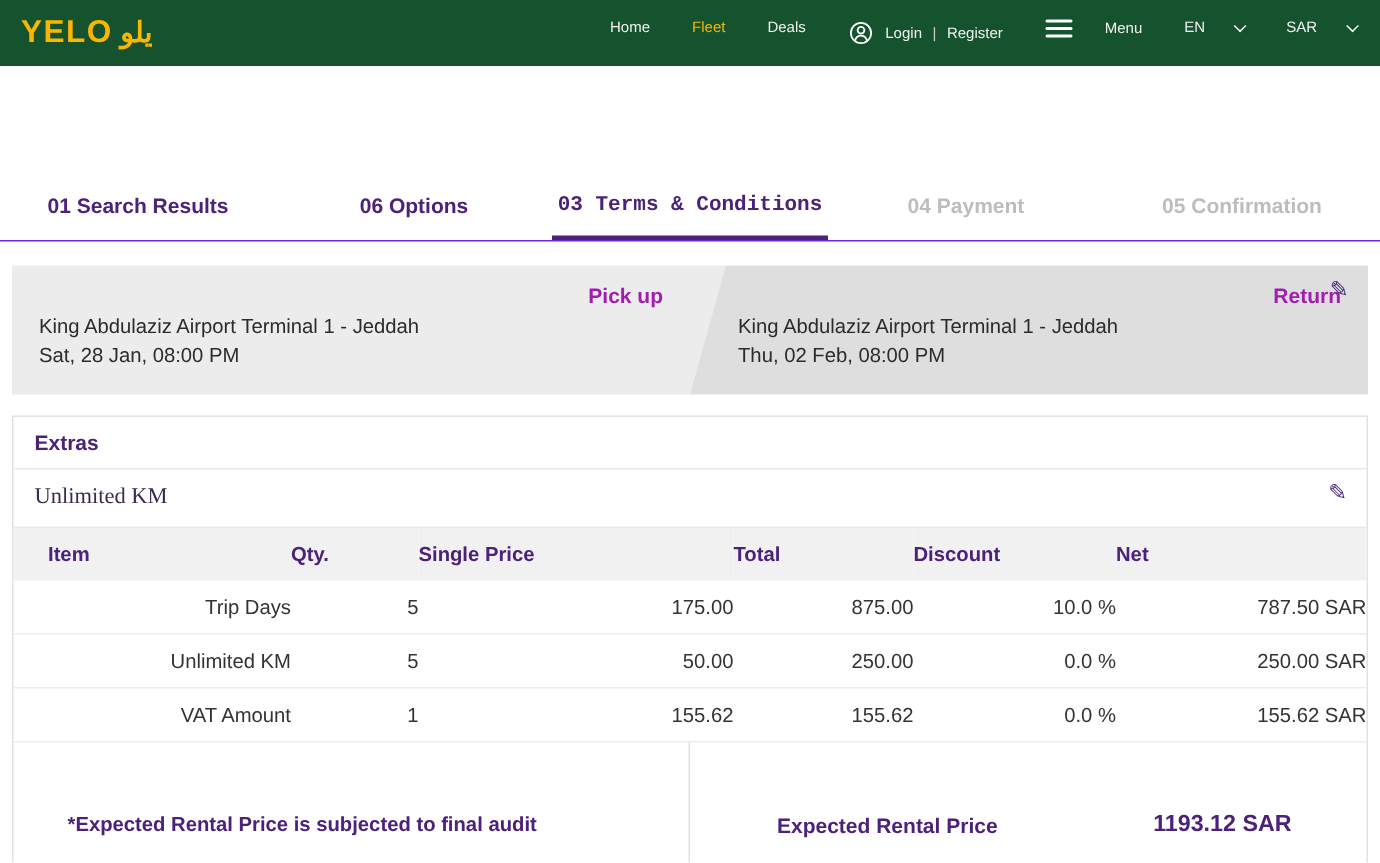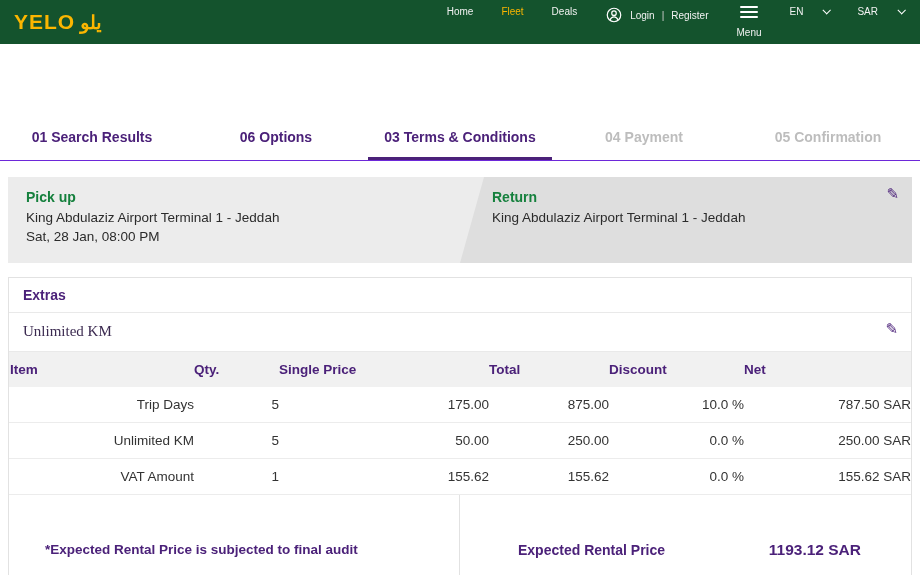--- a/index.html
+++ b/index.html
@@ -12,62 +12,62 @@
   .logo { display:flex; align-items:center; gap:5px; color:#fbb600;
           font-weight:bold; font-size:21px; letter-spacing:1px; cursor:pointer; }
   .logo .arabic { font-size:19px; letter-spacing:0; }
   .nav-group { margin-left:auto; display:flex; align-items:flex-start; gap:28px;
                font-size:10px; color:#f2f2f2; }
   .nav-link { cursor:pointer; color:#f2f2f2; }
   .nav-link.active { color:#fbb600; }
   .login-group { display:flex; align-items:center; gap:7px; cursor:pointer; }
   .login-group svg { display:block; }
   .sep { color:#cfcfcf; }
-  .menu-group { display:flex; align-items:center; gap:9px; cursor:pointer;flex-direction:column; }
+  .menu-group { display:flex; align-items:center; gap:22px; cursor:pointer; }
   .hamburger { width:18px; display:flex; flex-direction:column; gap:3px; }
   .hamburger i { height:2px; background:#fff; border-radius:1px; }
   .dd { display:flex; align-items:center; gap:20px; cursor:pointer; }
   .chev { width:6px; height:6px; border-right:1.5px solid #fff;
           border-bottom:1.5px solid #fff; transform:rotate(45deg) translateY(-1px);
           display:inline-block; margin-top:-2px; }
 
   
   .steps { display:flex; margin-top:74px; border-bottom:1px solid #6d28d9; }
   .step { flex:1; text-align:center; padding:11px 0 12px; font-size:14px;
           font-weight:bold; color:#4b2179; border-bottom:3px solid transparent;
           cursor:pointer; white-space:nowrap; }
-  .step.active { border-bottom-color:#4b2179; }
+  .step.active { border-bottom-color:#4b2179;font-family:Liberation Mono, monospace; }
   .step.upcoming { color:#bdbdbd; }
 
   
   .trip-box { position:relative; margin:16px 8px 0; height:86px;
               background:#ececec; display:flex; }
   .trip-half { width:50%; padding:12px 18px; }
   .trip-half.return { background:#dedede;
               clip-path:polygon(24px 0, 100% 0, 100% 100%, 0 100%);
               padding-left:32px; }
-  .trip-title { color:#15803d; font-weight:bold; font-size:14px; margin-bottom:5px; }
+  .trip-title { color:#a21caf; font-weight:bold; font-size:14px; margin-bottom:5px;text-align:right; }
   .trip-line { font-size:13.5px; color:#2b2b2b; margin-top:4px; }
   .edit-icon { position:absolute; top:9px; right:13px; color:#4b2179;
                font-size:15px; cursor:pointer; line-height:1; }
 
   
   .pricing-box { margin:14px 8px 0; border:1px solid #e2e2e2; border-bottom:none; }
   .extras-header { padding:9px 14px; border-bottom:1px solid #e9e9e9;
                    color:#4b2179; font-weight:bold; font-size:14px; }
   .extras-row { position:relative; padding:10px 14px 11px;
                 border-bottom:1px solid #e9e9e9;
                 font-family:"Liberation Serif", serif; font-size:15px; color:#3b2a50; }
   .extras-row .edit-icon { top:9px; }
 
   table { width:100%; border-collapse:collapse; font-size:13.5px; color:#333; }
   thead th { background:#f1f1f1; color:#4b2179; font-weight:bold;
              text-align:left; padding:10px 0; font-size:13.5px; }
   tbody td { padding:10px 0; border-bottom:1px solid #ececec;text-align:right; }
-  th:first-child, td:first-child { padding-left:1px; }
+  th:first-child, td:first-child { padding-left:23px; }
   .c-item { width:185px; } .c-qty { width:85px; } .c-single { width:210px; }
   .c-total { width:120px; } .c-disc { width:135px; } .c-net { width:auto; }
 
   
   .totals { display:flex; height:95px; }
   .totals-left { width:50%; border-right:1px solid #e2e2e2; display:flex;
                  align-items:center; padding:14px 10px 0 36px; }
   .note { color:#4b2179; font-weight:bold; font-size:13.5px; }
   .totals-right { flex:1; display:flex; align-items:center;
                   justify-content:space-between; padding:14px 50px 0 58px; }
@@ -127,20 +127,21 @@
 
 <div class="trip-box">
   <div class="trip-half pickup">
     <div class="trip-title">Pick up</div>
     <div class="trip-line">King Abdulaziz Airport Terminal 1 - Jeddah</div>
     <div class="trip-line">Sat, 28 Jan, 08:00 PM</div>
   </div>
   <div class="trip-half return">
     <div class="trip-title">Return</div>
     <div class="trip-line">King Abdulaziz Airport Terminal 1 - Jeddah</div>
+    <div class="trip-line">Thu, 02 Feb, 08:00 PM</div>
   </div>
   <span class="edit-icon">✎</span>
 </div>
 
 <div class="pricing-box">
   <div class="extras-header">Extras</div>
 
   <div class="extras-row">
     <span>Unlimited KM</span>
     <span class="edit-icon">✎</span>

